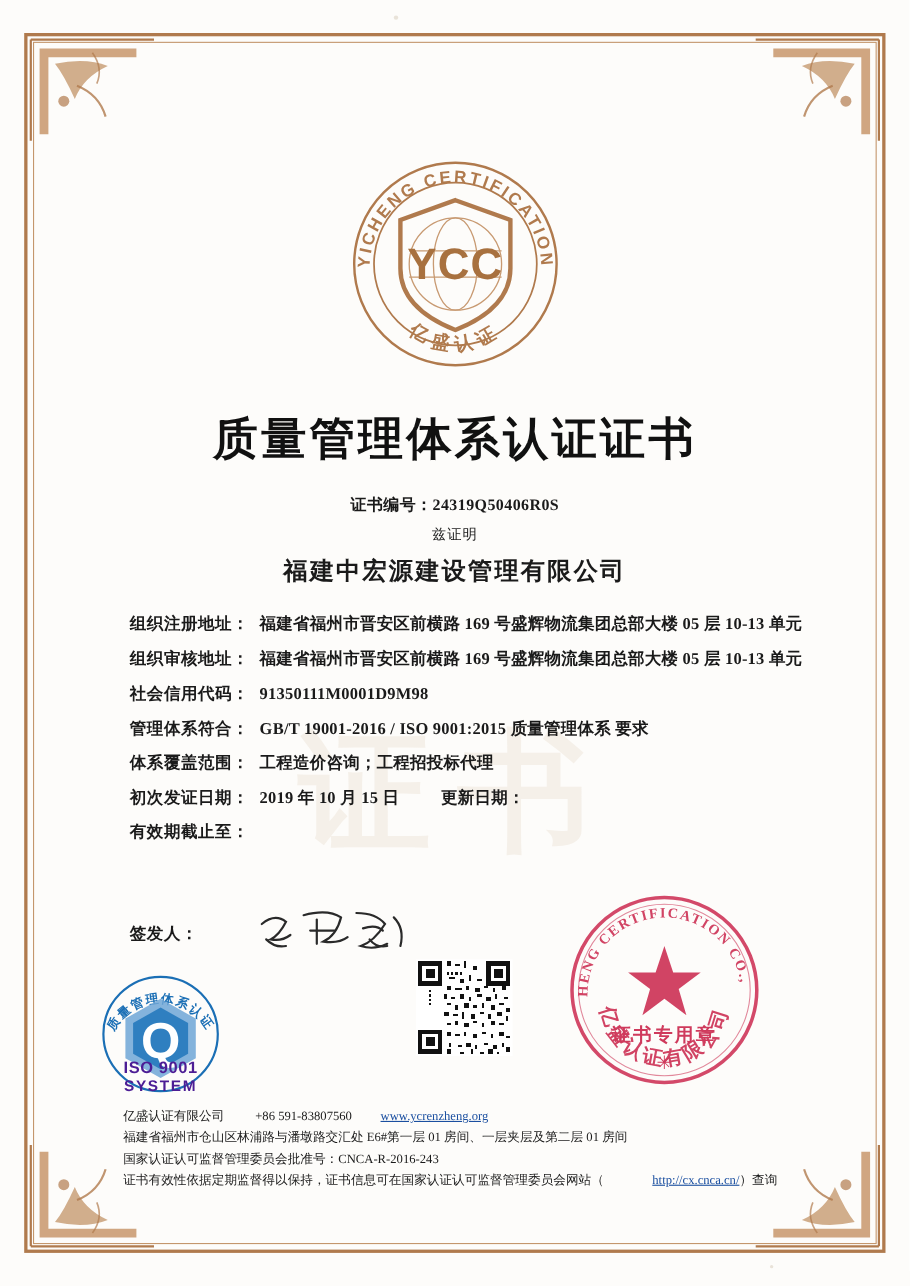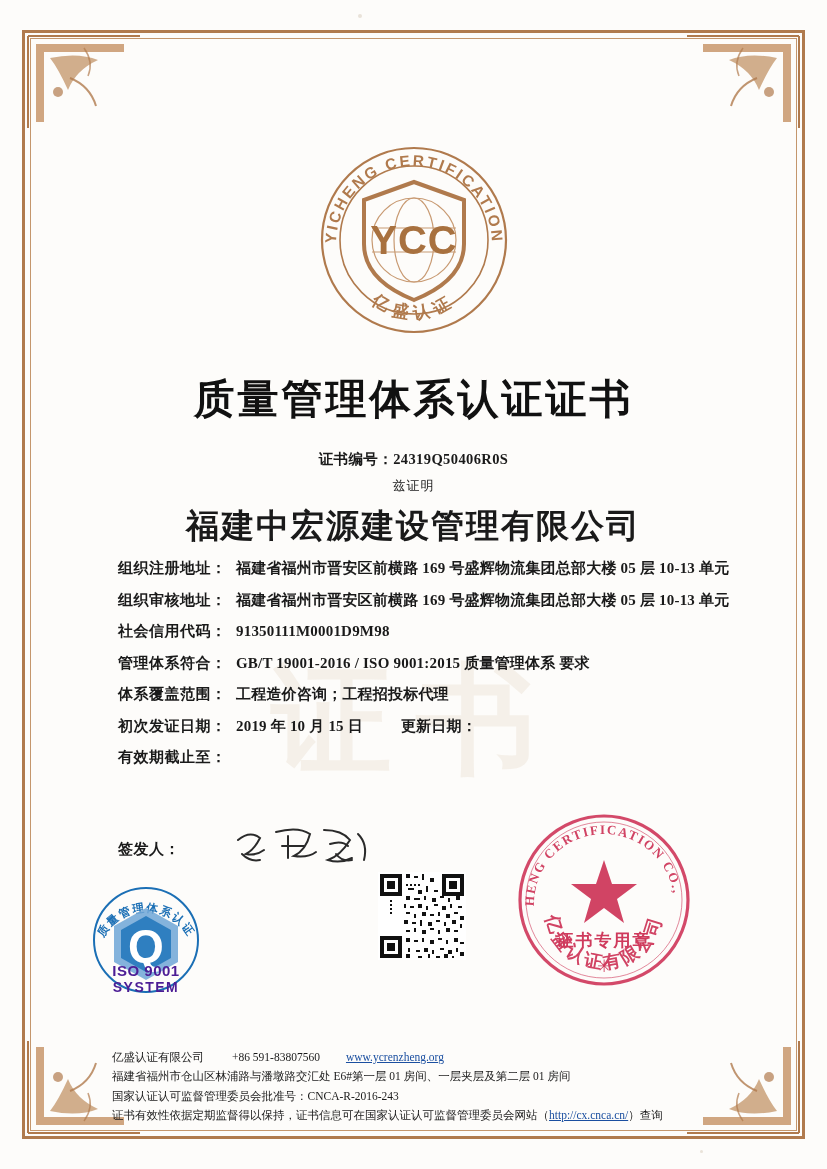--- a/index.html
+++ b/index.html
@@ -103,21 +103,21 @@
     top: 477px;
     text-align: center;
     font-size: 13px;
     letter-spacing: 1px;
   }
   .company {
     position: absolute;
     left: 0; right: 0;
     top: 504px;
     text-align: center;
-    font-size: 33px;
+    font-size: 22px;
     font-weight: bold;
     letter-spacing: 2px;
     font-family: Liberation Serif, serif;
   }
 
   
   .fields {
     position: absolute;
     left: 118px;
     top: 557px;
@@ -204,36 +204,36 @@
     left: 516px;
     top: 812px;
     width: 176px;
     height: 176px;
   }
 
   
   .footer {
     position: absolute;
     left: 112px;
-    top: 1048px;
+    top: 1006px;
     width: 620px;
     font-size: 11.5px;
     line-height: 1.68;
     color: #1a1a1a;
     font-family: "Liberation Serif", serif;
   }
   .footer .f-row { white-space: nowrap; }
   .footer .gap-a { display: inline-block; width: 28px; }
   .footer .gap-b { display: inline-block; width: 26px; }
   .footer a,
   .footer .link {
     color: #1b4fa0;
     text-decoration: underline;
   }
-  .footer .note-link { color: #1b4fa0; text-decoration: underline; }
+  .footer .note-link { color: #1b4fa0; text-decoration: underline; margin-left: 44px; }
 
   
   .speck {
     position: absolute;
     background: #d9cdbd;
     border-radius: 50%;
     opacity: .55;
   }
 </style>
 </head>

